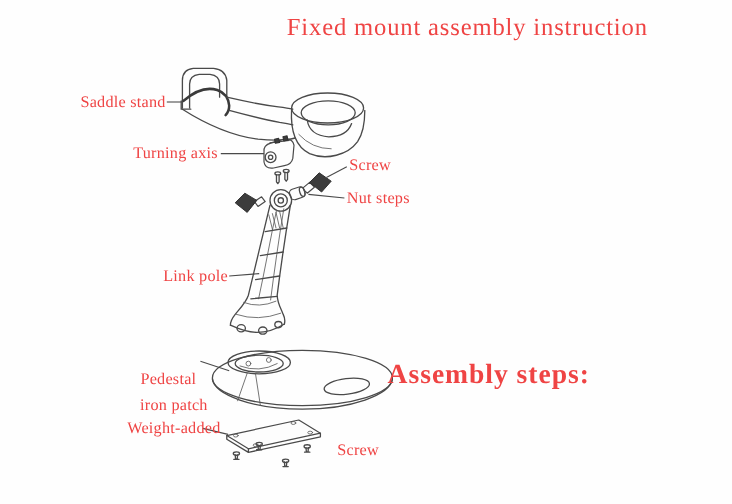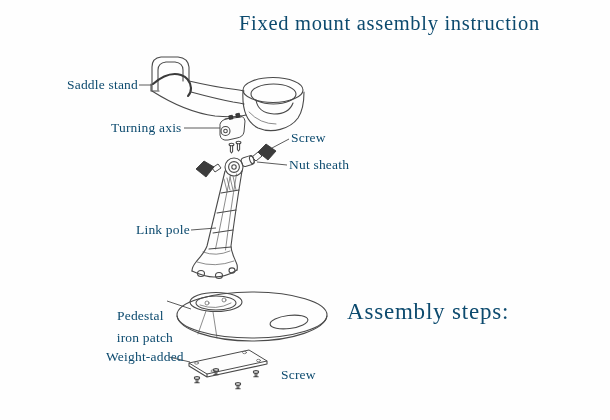--- a/index.html
+++ b/index.html
@@ -1,33 +1,33 @@
 <!DOCTYPE html>
 <html><head>
 <meta charset="utf-8">
 <style>
   html,body { margin:0; padding:0; background:#e9e9e9; }
   .page {
     position:relative; width:610px; height:420px; margin:0 auto;
     background:#fefefe; overflow:hidden;
     font-family:"Liberation Serif","DejaVu Serif",serif;
-    color:#0c4a6e;
+    color:#ef4444;
   }
   .artwork { position:absolute; left:0; top:0; width:610px; height:420px; }
   .title {
     position:absolute; left:239px; top:12px;
     font-size:20.5px; letter-spacing:0.7px; white-space:nowrap;
   }
   .label {
     position:absolute; font-size:13.5px; letter-spacing:0.2px; white-space:nowrap;text-align:center;
   }
   .two-line .label-line { line-height:18.5px; }
   .steps-heading {
-    position:absolute; left:347px; top:299px;
-    font-size:23px; letter-spacing:0.8px; white-space:nowrap;
+    position:absolute; left:323px; top:299px;
+    font-size:23px; letter-spacing:0.8px; white-space:nowrap;font-weight:bold;
   }
   .steps {
     position:absolute; left:333px; top:329px;
     font-size:13.5px; line-height:21.5px; letter-spacing:0.1px; white-space:nowrap;
   }
   svg .ln   { fill:none; stroke:#4a4a4a; stroke-width:1.1; stroke-linecap:round; stroke-linejoin:round; }
   svg .thick{ fill:none; stroke:#3a3a3a; stroke-width:2.1; stroke-linecap:round; stroke-linejoin:round; }
   svg .thin { fill:none; stroke:#5a5a5a; stroke-width:0.7; stroke-linecap:round; }
   svg .dark { fill:#3c3c3c; stroke:#2e2e2e; stroke-width:0.8; stroke-linejoin:round; }
   svg .lite { fill:#fdfdfd; stroke:#4a4a4a; stroke-width:1; stroke-linejoin:round; }
@@ -160,21 +160,21 @@
       <path class="lead" d="M167,301 L191,309"></path>
       <path class="lead" d="M169,357 L190,362"></path>
     </g>
   </svg>
 
   <div class="title">Fixed mount assembly instruction</div>
 
   <div class="label" style="left:67px;top:77px">Saddle stand</div>
   <div class="label" style="left:111px;top:120px">Turning axis</div>
   <div class="label" style="left:291px;top:130px">Screw</div>
-  <div class="label" style="left:289px;top:157px">Nut sheath</div>
+  <div class="label" style="left:289px;top:157px">Nut steps</div>
   <div class="label" style="left:136px;top:222px">Link pole</div>
   <div class="label" style="left:117px;top:308px">Pedestal</div>
   <div class="label two-line" style="left:106px;top:329px">
     <div class="label-line">iron patch</div>
     <div class="label-line">Weight-added</div>
   </div>
   <div class="label" style="left:281px;top:367px">Screw</div>
 
   <div class="steps-heading">Assembly steps:</div>
 

